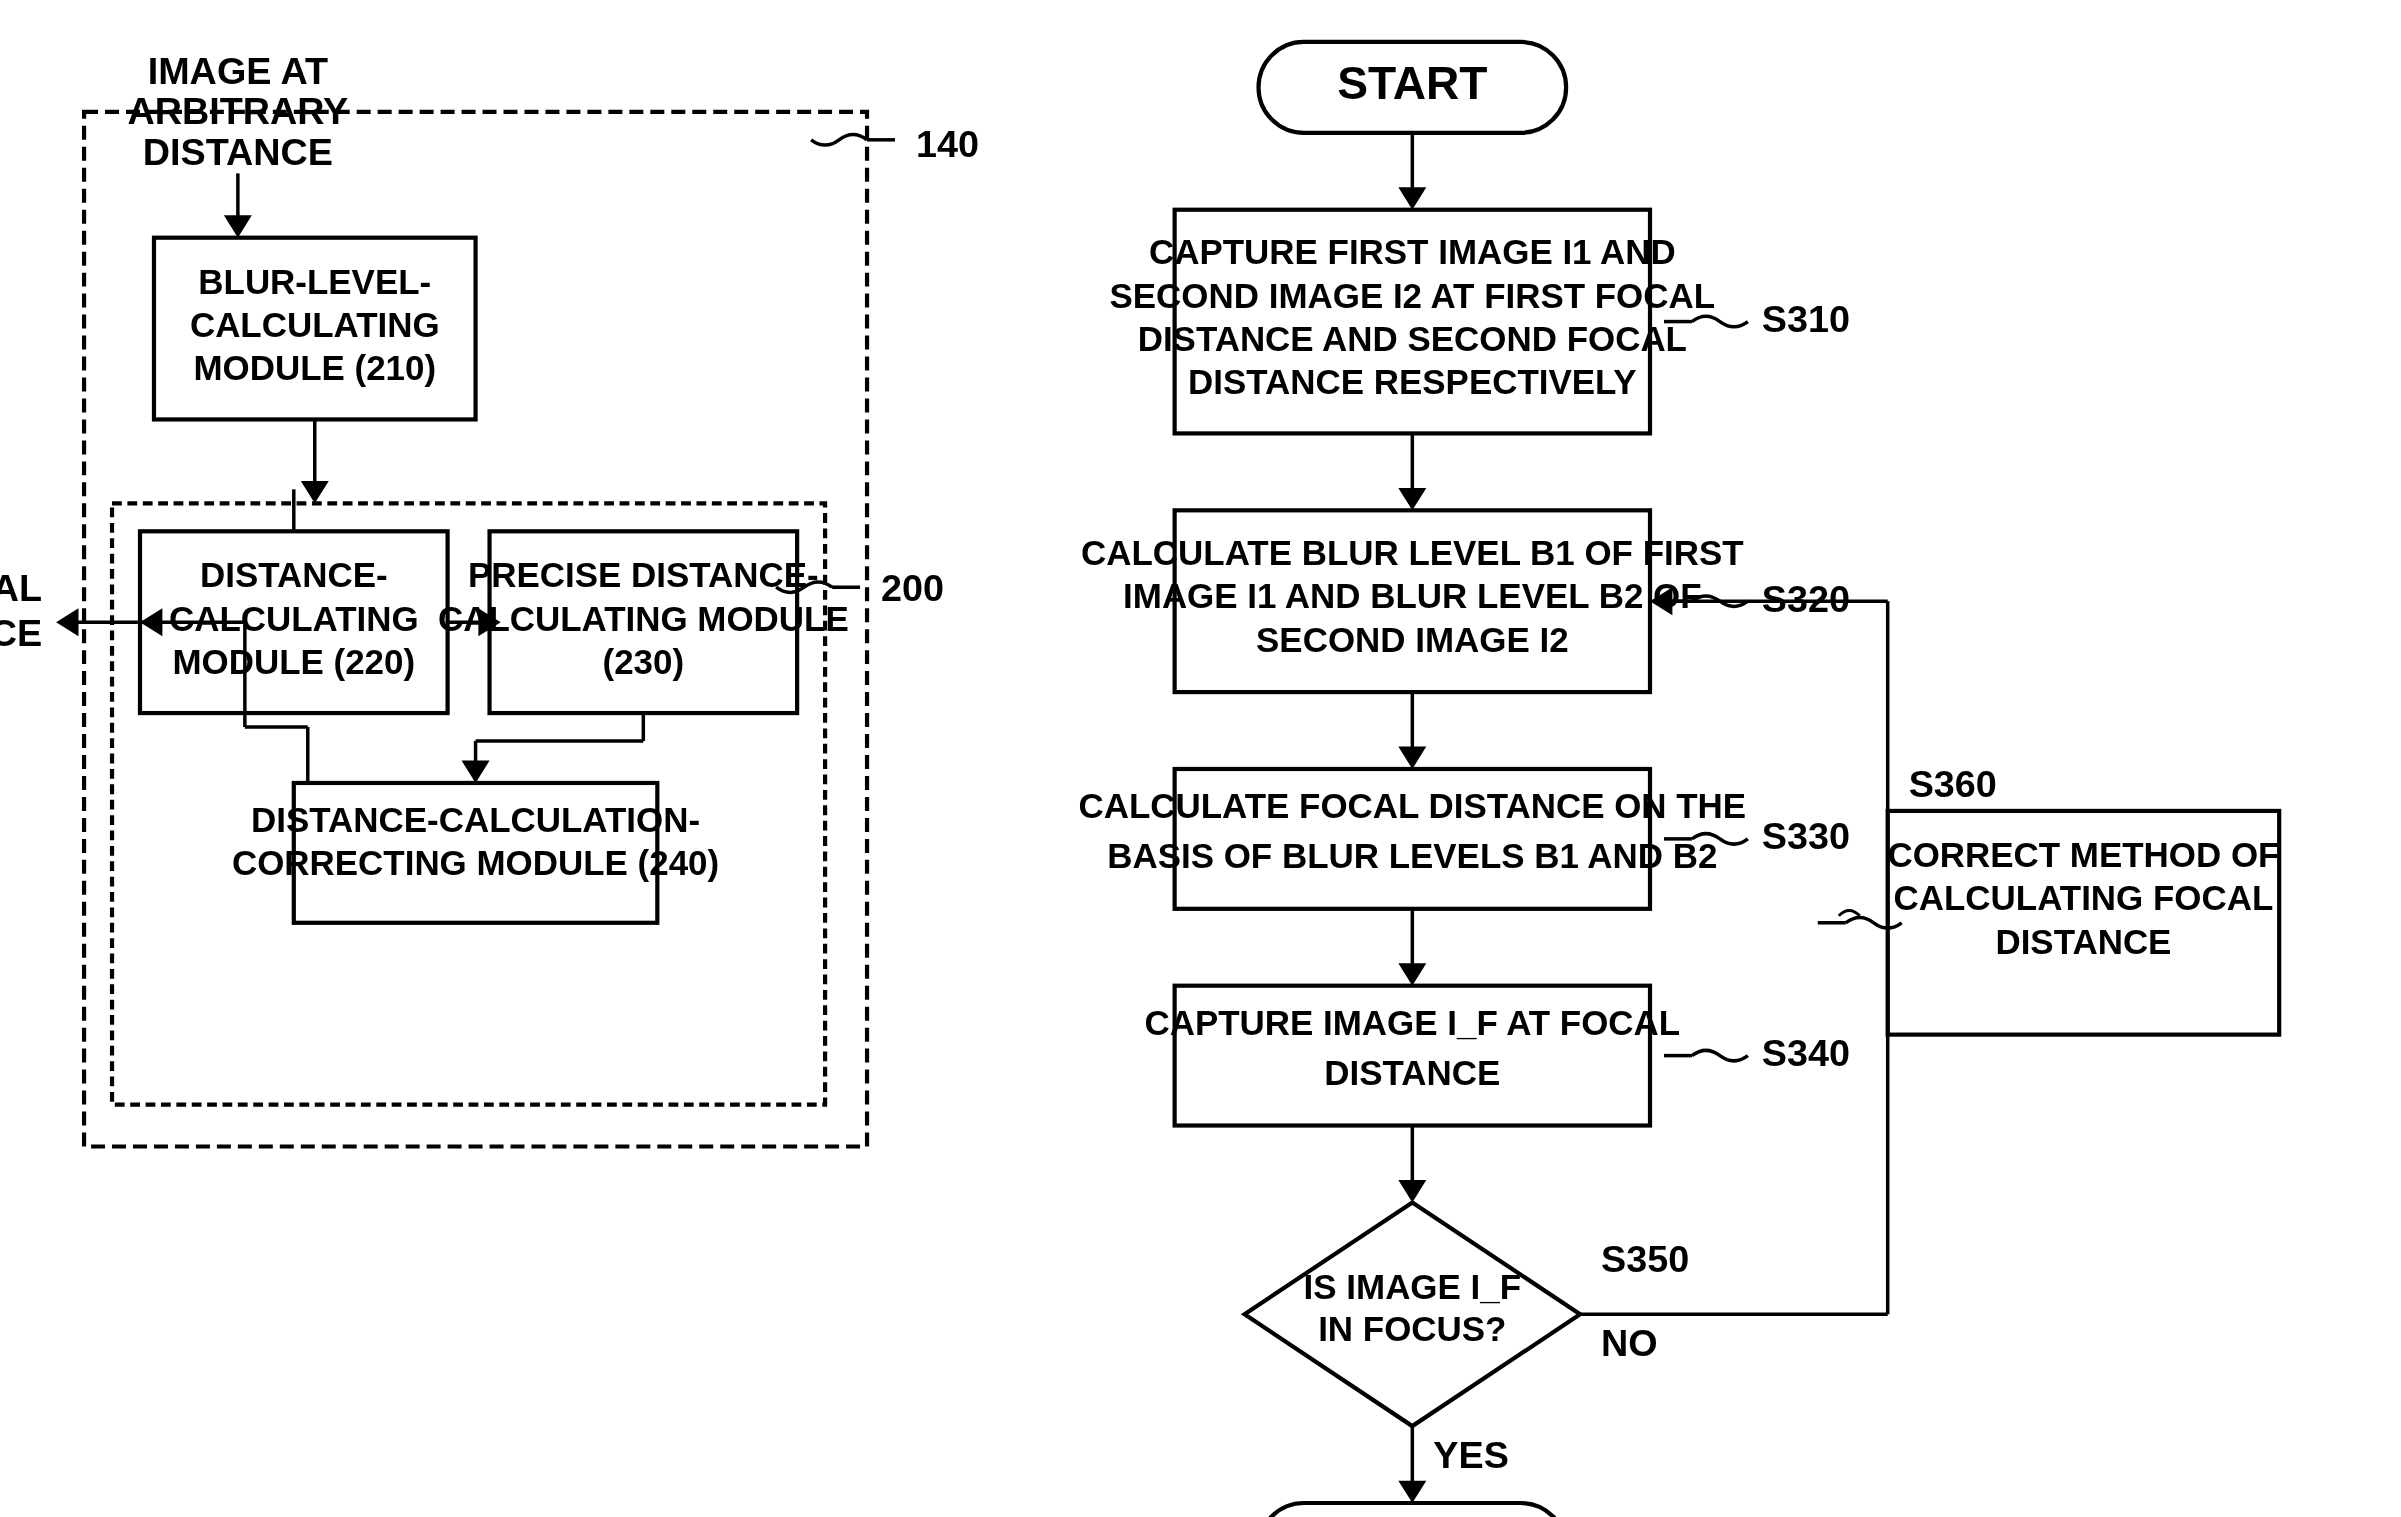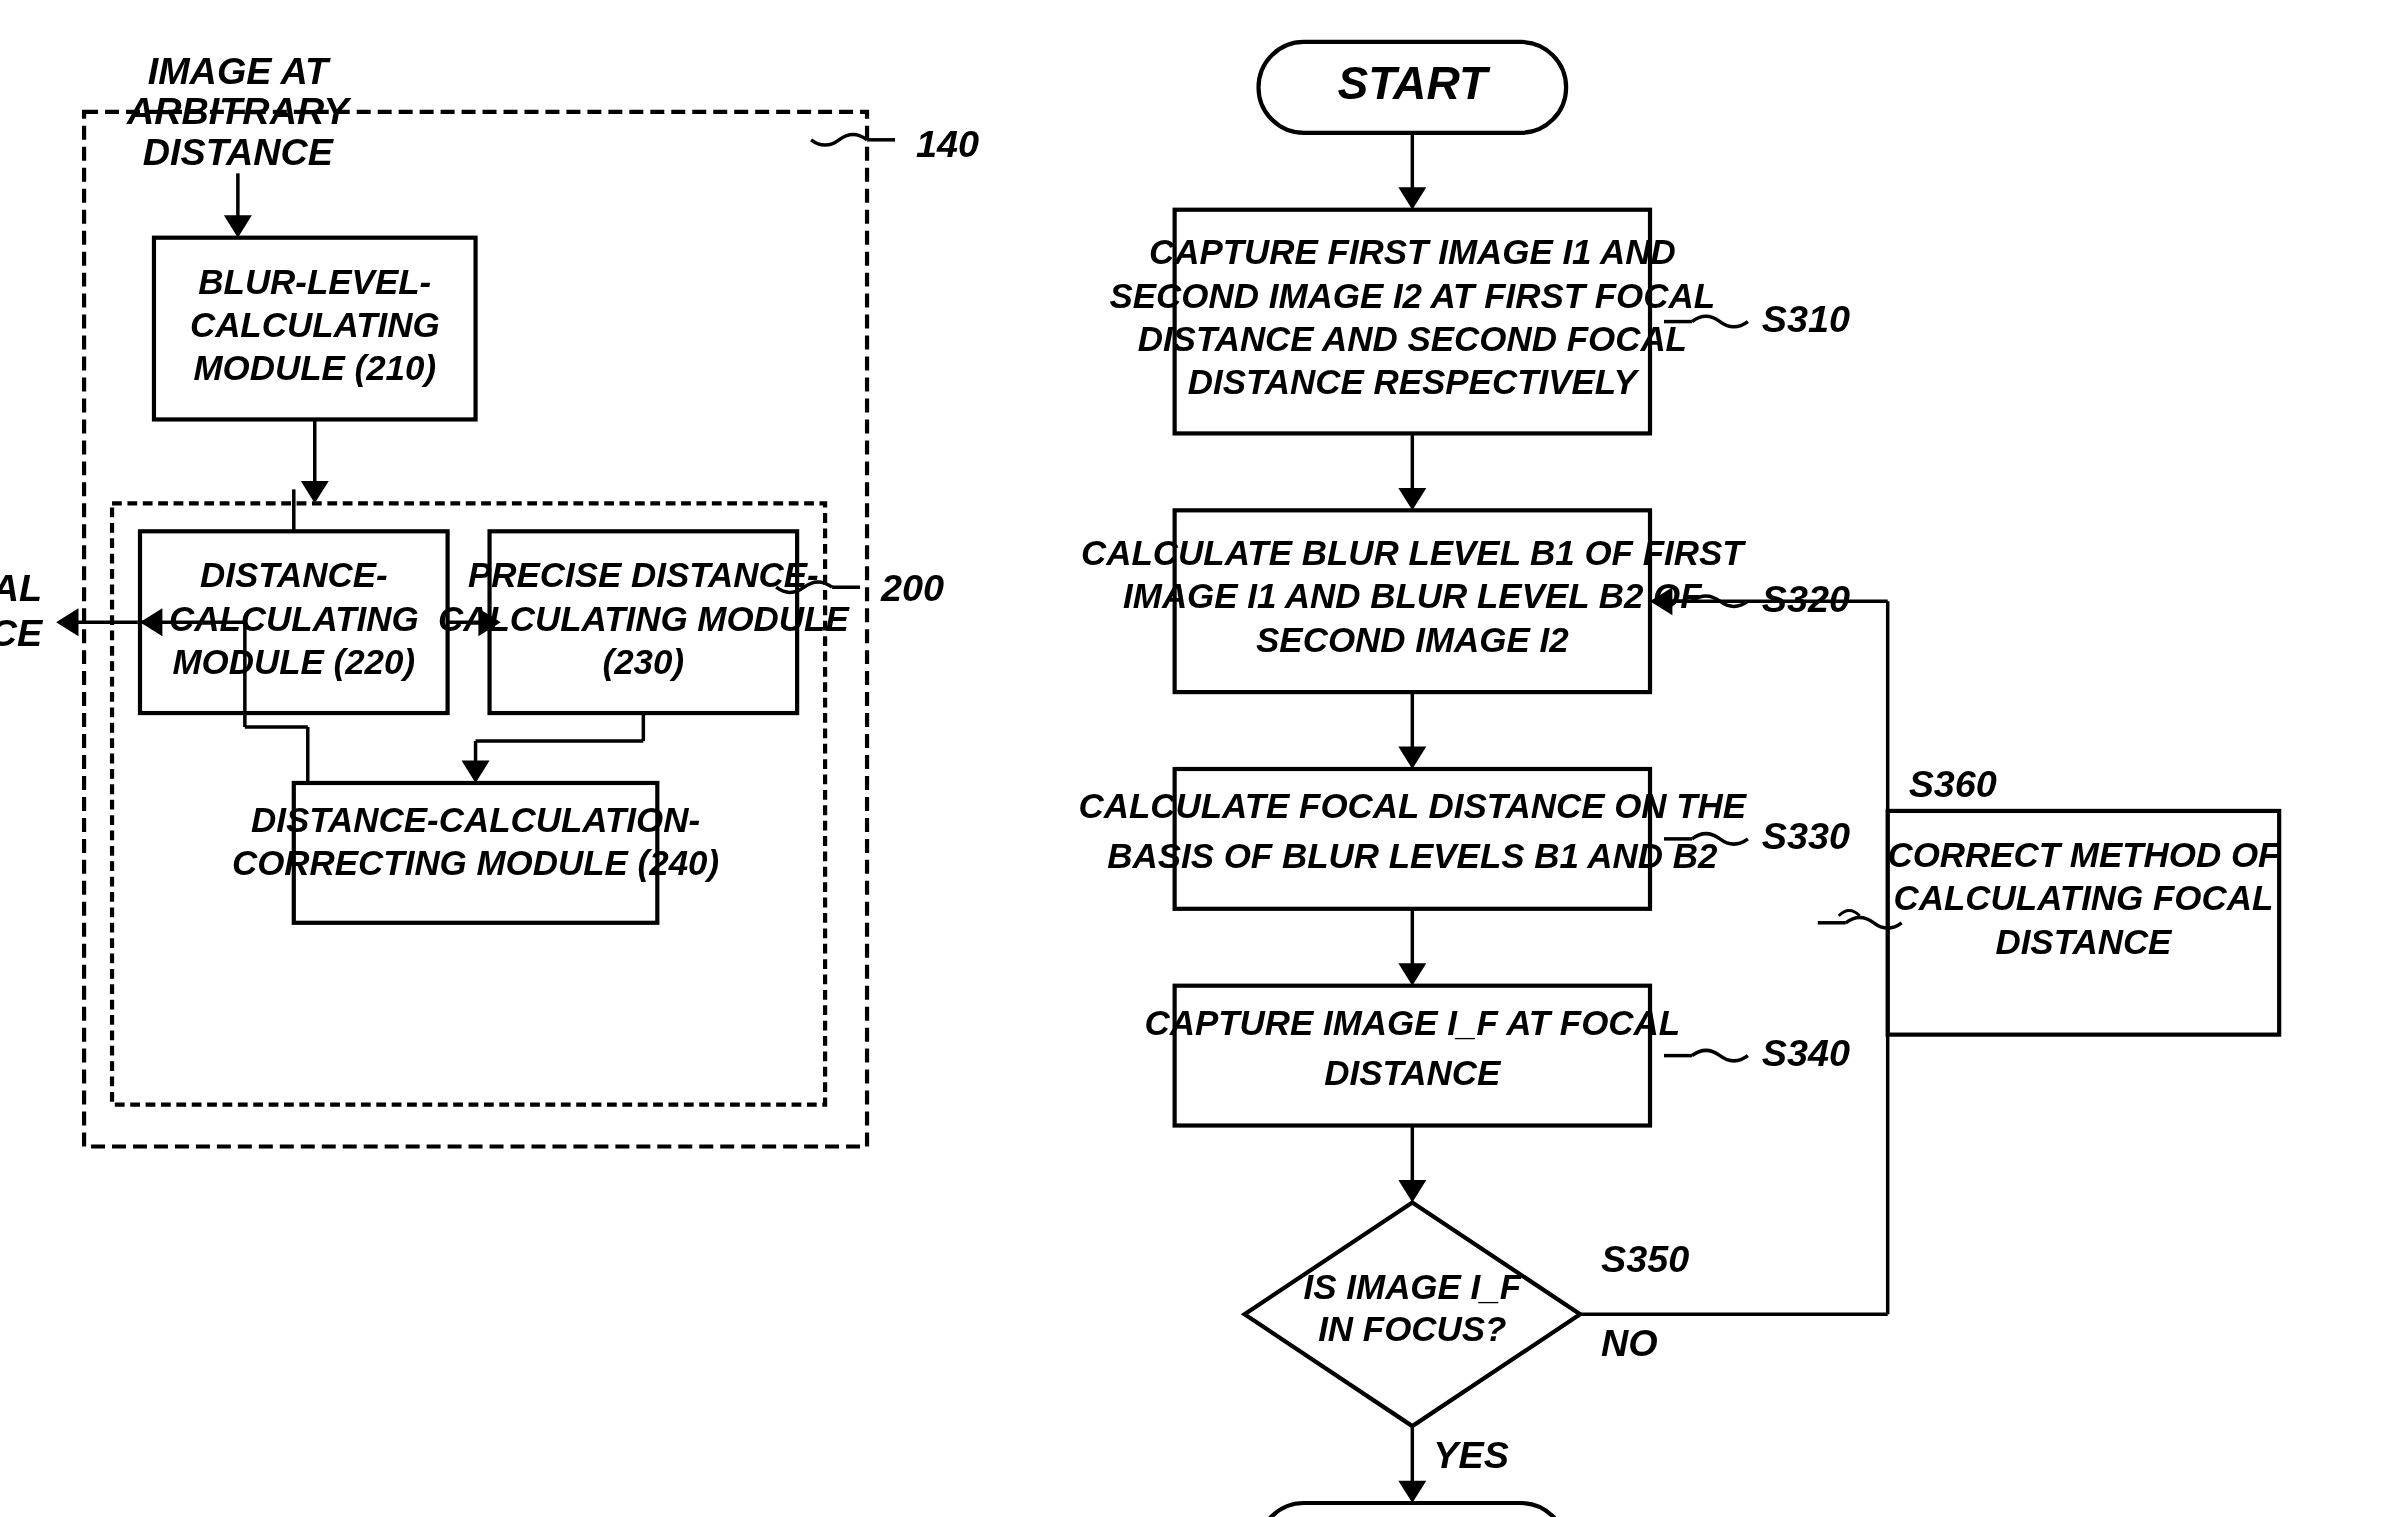--- a/index.html
+++ b/index.html
@@ -9,21 +9,20 @@
       width: 2401px;
       height: 1517px;
       overflow: hidden;
       position: relative;
     }
     .diagram-container {
       position: absolute;
       top: 0; left: 0;
       width: 2401px;
       height: 1517px;
-      font-style: italic;
     }
     svg {
       width: 100%;
       height: 100%;
     }
     text {
       font-family: Arial, sans-serif;
       font-weight: bold;
     }
   </style>

